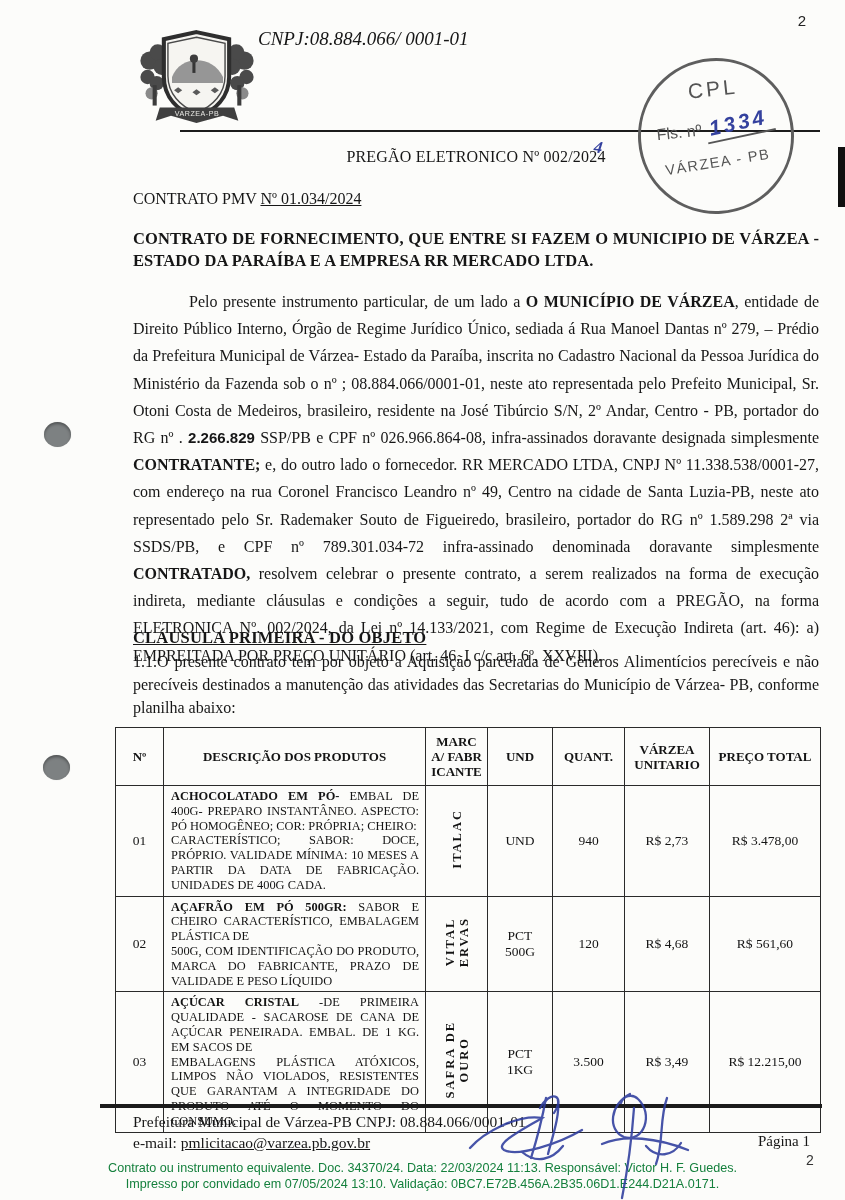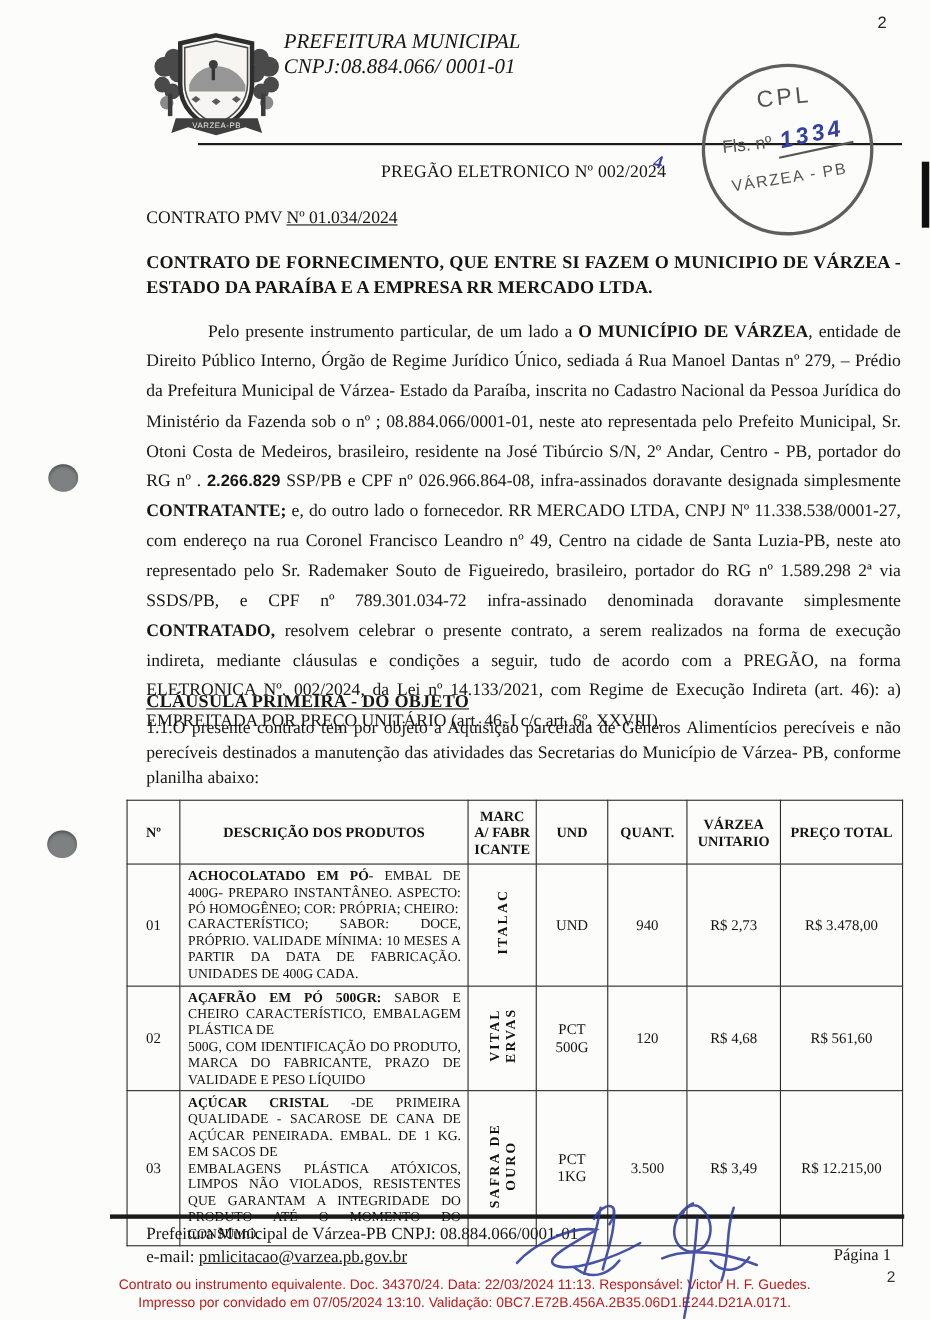--- a/index.html
+++ b/index.html
@@ -102,21 +102,21 @@
 
   
   .f-rule { left:100px; top:1104px; width:722px; height:4px; background:#1b1b1b; }
   .f-org { left:133px; top:1113px; font-size:15.5px; }
   .f-mail { left:133px; top:1134px; font-size:15.5px; }
   .f-mail .mail-addr { text-decoration:underline; }
   .f-page { left:720px; top:1133px; width:90px; text-align:right; font-size:15px; }
   .page-num-bottom { left:790px; top:1152px; width:40px; text-align:center; font-family:"Liberation Sans", sans-serif; font-size:14px; color:#333; }
   .f-print {
     left:0; width:845px; text-align:center;
-    font-family:"Liberation Sans", sans-serif; font-size:12.6px; color:#b91c1c; line-height:16px;
+    font-family:"Liberation Sans", sans-serif; font-size:12.6px; color:#15803d; line-height:16px;
   }
   .f-print1 { top:1160px; }
   .f-print2 { top:1176px; }
 
   .signature { left:462px; top:1086px; width:240px; height:114px; z-index:6; pointer-events:none; }
 </style>
 </head>
 <body>
 
 <svg class="abs emblem" viewBox="0 0 125 100" aria-hidden="true">
@@ -148,21 +148,20 @@
   <circle cx="59.5" cy="32" r="4" fill="#3d3d3d"></circle>
   <path d="M44 60 l4 3 l-4 3 l-4 -3 Z" fill="#5a5a5a"></path>
   <path d="M62 62 l4 3 l-4 3 l-4 -3 Z" fill="#5a5a5a"></path>
   <path d="M80 60 l4 3 l-4 3 l-4 -3 Z" fill="#5a5a5a"></path>
 
   <path d="M26 80 L99 80 L103 93 L88 88 L62 95 L37 88 L22 93 Z" fill="#3f3f3f"></path>
   <text x="62.5" y="88.5" text-anchor="middle" font-size="7" font-family="Liberation Sans, sans-serif" fill="#e8e8e4" letter-spacing="0.5">VARZEA-PB</text>
 </svg>
 
 <div class="abs hdr-text">
-  <div class="hdr-line3">PREFEITURA MUNICIPAL</div>
   <div class="hdr-line4">CNPJ:08.884.066/ 0001-01</div>
 </div>
 <div class="abs hdr-rule"></div>
 
 <div class="abs stamp">
   <div class="stamp-org">CPL</div>
   <div class="stamp-fls">
     <span>Fls. nº</span>
     <span class="stamp-fls-value">1334</span>
   </div>

